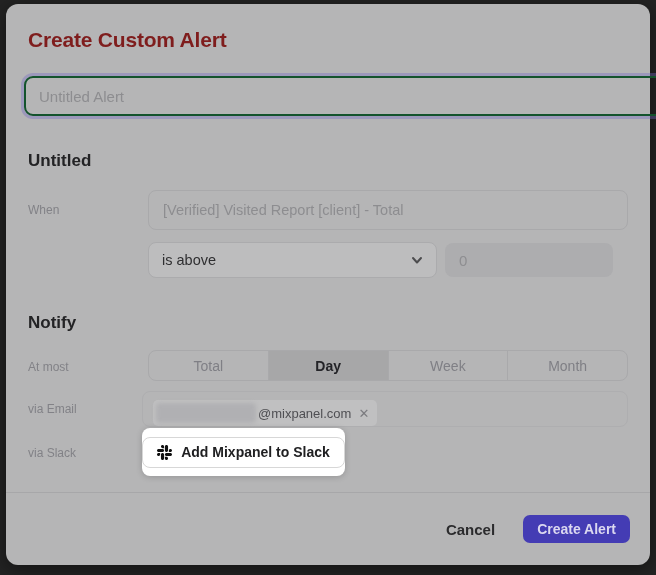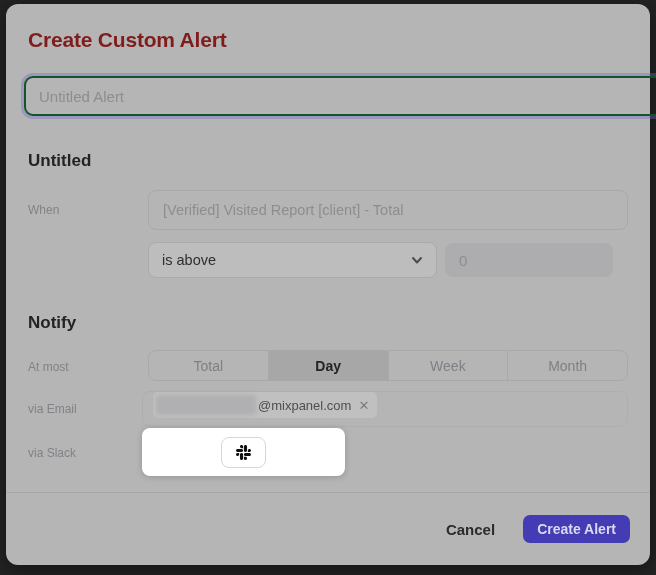--- a/index.html
+++ b/index.html
@@ -77,21 +77,21 @@
   .seg{
     flex:1;display:flex;align-items:center;justify-content:center;
     font-size:14px;color:#7f7f85;cursor:pointer;
   }
   .seg + .seg{border-left:1px solid #a9a9ab;}
   .seg.active{background:#a7a7a8;color:#242428;font-weight:700;}
 
   .email-box{
     position:absolute;left:136px;top:387px;width:486px;height:36px;
     border:1px solid #aeaeb0;border-radius:8px;
-    display:flex;align-items:flex-start;padding:0 5px;
+    display:flex;align-items:flex-end;padding:0 5px;
   }
   .email-chip{
     display:flex;align-items:center;height:26px;margin-left:5px;
     background:#c0c0c1;border-radius:5px;padding:0 8px 0 0;
   }
   .email-blur{
     width:100px;height:20px;margin:0 2px 0 3px;border-radius:4px;
     background:#b0b0b3;filter:blur(2px);
   }
   .email-text{font-size:13px;color:#4f4f53;}
@@ -181,20 +181,21 @@
   <div class="spotlight">
     <div class="slack-btn">
       <svg class="slack-icon" viewBox="0 0 122.8 122.8">
         <g fill="#111111">
           <path d="M25.8 77.6c0 7.1-5.8 12.9-12.9 12.9S0 84.7 0 77.6s5.8-12.9 12.9-12.9h12.9v12.9zm6.5 0c0-7.1 5.8-12.9 12.9-12.9s12.9 5.8 12.9 12.9v32.3c0 7.1-5.8 12.9-12.9 12.9s-12.9-5.8-12.9-12.9V77.6z"></path>
           <path d="M45.2 25.8c-7.1 0-12.9-5.8-12.9-12.9S38.1 0 45.2 0s12.9 5.8 12.9 12.9v12.9H45.2zm0 6.5c7.1 0 12.9 5.8 12.9 12.9s-5.8 12.9-12.9 12.9H12.9C5.8 58.1 0 52.3 0 45.2s5.8-12.9 12.9-12.9h32.3z"></path>
           <path d="M97 45.2c0-7.1 5.8-12.9 12.9-12.9s12.9 5.8 12.9 12.9-5.8 12.9-12.9 12.9H97V45.2zm-6.5 0c0 7.1-5.8 12.9-12.9 12.9s-12.9-5.8-12.9-12.9V12.9C64.7 5.8 70.5 0 77.6 0s12.9 5.8 12.9 12.9v32.3z"></path>
           <path d="M77.6 97c7.1 0 12.9 5.8 12.9 12.9s-5.8 12.9-12.9 12.9-12.9-5.8-12.9-12.9V97h12.9zm0-6.5c-7.1 0-12.9-5.8-12.9-12.9s5.8-12.9 12.9-12.9h32.3c7.1 0 12.9 5.8 12.9 12.9s-5.8 12.9-12.9 12.9H77.6z"></path>
         </g>
       </svg>
+      <span class="lbl">Add Mixpanel to Slack</span>
     </div>
   </div>
 
   <div class="divider"></div>
 
   <div class="footer">
     <button class="cancel-btn">Cancel</button>
     <button class="create-btn">Create Alert</button>
   </div>
 

